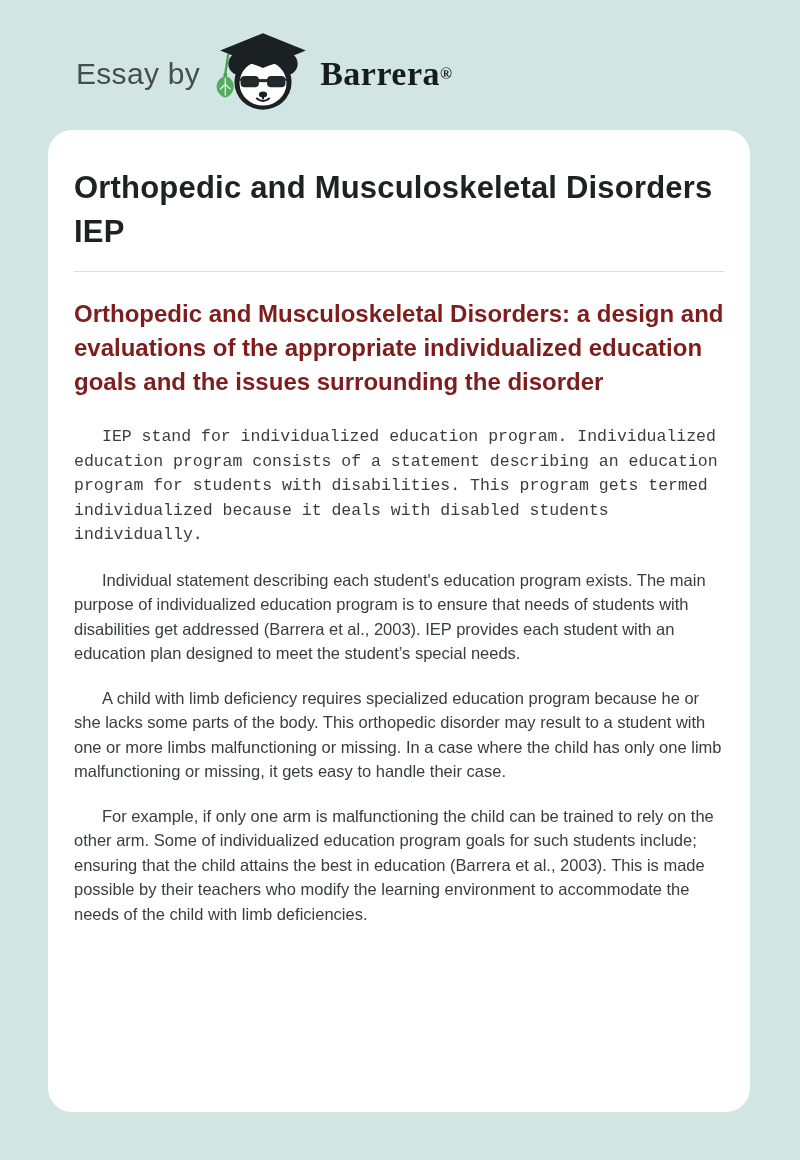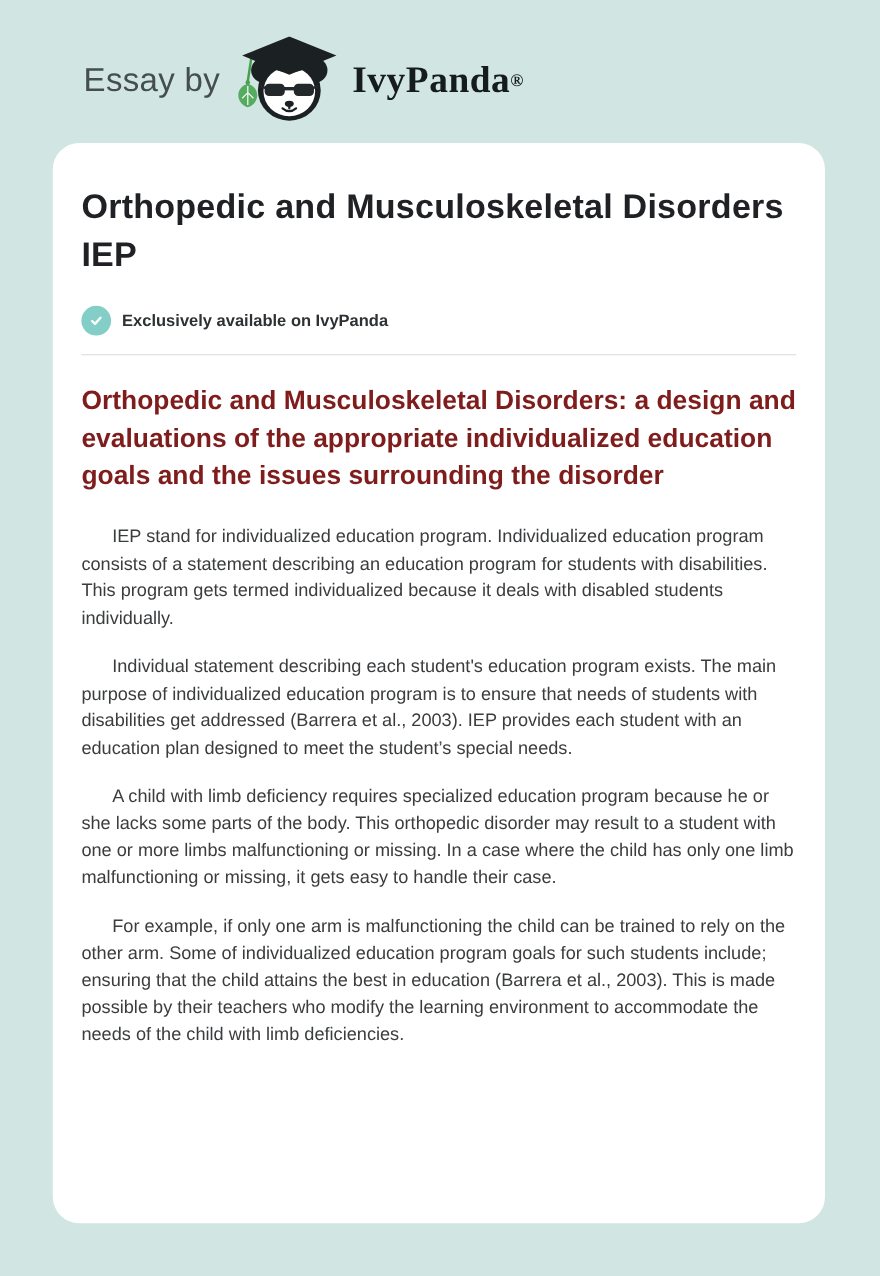--- a/index.html
+++ b/index.html
@@ -100,20 +100,21 @@
   }
   .body-paragraph {
     margin: 20px 0 0 0;
     font-size: 16.5px;
     line-height: 24.5px;
     color: #3a3c3e;
     text-indent: 28px;
   }
   .body-paragraph.first {
     margin-top: 26px;
+    font-family: Liberation Mono, monospace;
   }
 </style>
 </head>
 <body>
 
 <header class="site-header">
   <span class="essay-by">Essay by</span>
   <span class="logo-group">
     <span>
       <svg class="panda-svg" width="102" height="82" viewBox="0 0 100 80" xmlns="http://www.w3.org/2000/svg">
@@ -134,36 +135,28 @@
 
         <rect x="28" y="42" width="18" height="11" rx="4" fill="#23282b"></rect>
         <rect x="54" y="42" width="18" height="11" rx="4" fill="#23282b"></rect>
         <rect x="44" y="45" width="12" height="3" fill="#23282b"></rect>
         <path d="M29,46 L24,44 M71,46 L76,44" stroke="#23282b" stroke-width="2" fill="none"></path>
 
         <ellipse cx="50" cy="60" rx="4" ry="2.8" fill="#1b2023"></ellipse>
         <path d="M50,62 L50,64 M44,64 Q50,69 56,64" stroke="#1b2023" stroke-width="2" fill="none" stroke-linecap="round"></path>
       </svg>
     </span>
-    <span class="brand-name">IvyPanda</span>
+    <span class="brand-name">Barrera</span>
       <sup class="brand-reg">®</sup>
   </span>
 </header>
 
 <main class="card">
   <h1 class="article-title">Orthopedic and Musculoskeletal Disorders IEP</h1>
 
-  <div class="badge-row">
-    <span class="badge-circle">
-      <svg width="15" height="15" viewBox="0 0 24 24" xmlns="http://www.w3.org/2000/svg">
-        <path d="M6 12.5l4.2 4.2 8-9" stroke="#ffffff" stroke-width="3.4" fill="none" stroke-linecap="round" stroke-linejoin="round"></path>
-      </svg>
-    </span>
-    <span class="badge-label">Exclusively available on IvyPanda</span>
-  </div>
 
   <hr class="divider">
 
   <h2 class="section-heading">Orthopedic and Musculoskeletal Disorders: a design and evaluations of the appropriate individualized education goals and the issues surrounding the disorder</h2>
 
   <p class="body-paragraph first">IEP stand for individualized education program. Individualized education program consists of a statement describing an education program for students with disabilities. This program gets termed individualized because it deals with disabled students individually.</p>
   <p class="body-paragraph">Individual statement describing each student's education program exists. The main purpose of individualized education program is to ensure that needs of students with disabilities get addressed (Barrera et al., 2003). IEP provides each student with an education plan designed to meet the student’s special needs.</p>
   <p class="body-paragraph">A child with limb deficiency requires specialized education program because he or she lacks some parts of the body. This orthopedic disorder may result to a student with one or more limbs malfunctioning or missing. In a case where the child has only one limb malfunctioning or missing, it gets easy to handle their case.</p>
   <p class="body-paragraph">For example, if only one arm is malfunctioning the child can be trained to rely on the other arm. Some of individualized education program goals for such students include; ensuring that the child attains the best in education (Barrera et al., 2003). This is made possible by their teachers who modify the learning environment to accommodate the needs of the child with limb deficiencies.</p>
 </main>

